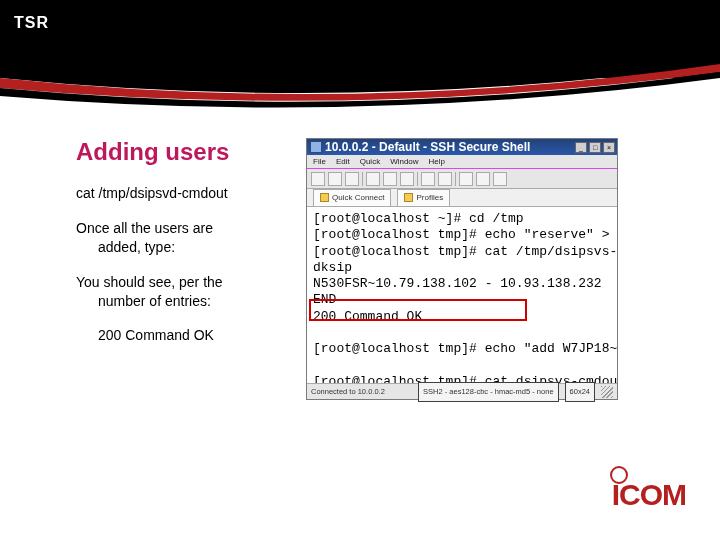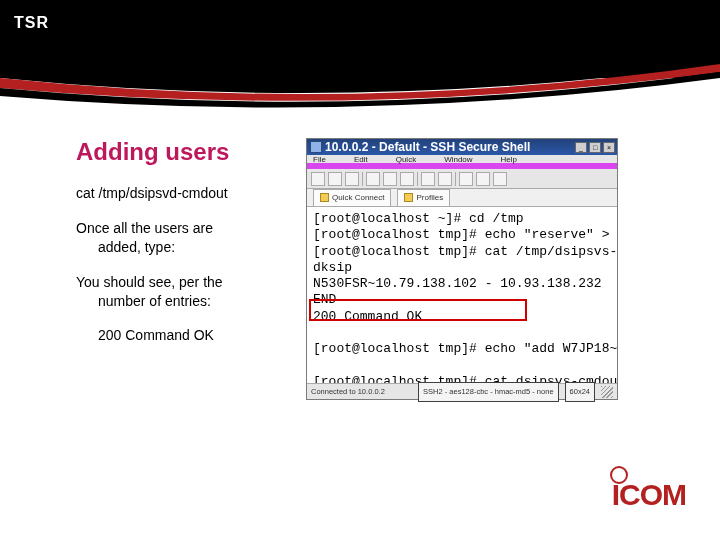--- a/index.html
+++ b/index.html
@@ -12,21 +12,21 @@
   .heading { position: absolute; left: 76px; top: 138px; font-size: 24px; font-weight: bold; color: #be185d; }
   .body { position: absolute; left: 76px; top: 184px; width: 220px; font-size: 14px; color: #000; line-height: 1.35; }
   .body p { margin-bottom: 16px; }
   .body .indent { padding-left: 22px; }
   .screenshot { position: absolute; left: 306px; top: 138px; width: 312px; height: 262px; background: #c8c8c8; border: 1px solid #7a7a7a; }
   .ss-title { height: 16px; background: linear-gradient(#23427a,#2a57a8); display:flex; align-items:center; }
   .ss-title .icon { width: 12px; height: 12px; margin: 0 3px; background: #8fb3e6; border: 1px solid #2a4a7a; }
   .ss-title .txt { color:#fff; font-size: 12px; font-weight: bold; flex:1; white-space: nowrap; overflow:hidden; }
   .ss-title .btns { display:flex; padding-right:2px; gap:2px; }
   .ss-title .btns div { width:12px; height:11px; background:#cfcfcf; border:1px solid #666; font-size:7px; line-height:9px; text-align:center; }
-  .ss-menu { height: 14px; background: #e6e6e6; border-bottom:6px solid #d946ef; display:flex; align-items:center; gap:28px; padding:0 6px; font-size:8px; color:#222; }
+  .ss-menu { height: 14px; background: #e6e6e6; border-bottom:1px solid #d946ef; display:flex; align-items:center; gap:10px; padding:0 6px; font-size:8px; color:#222; }
   .ss-toolbar { height: 20px; background:#e6e6e6; border-bottom:1px solid #aaa; display:flex; align-items:center; gap:3px; padding:0 4px; }
   .ss-toolbar .tb { width:14px; height:14px; border:1px solid #aaa; background:#f4f4f4; }
   .ss-toolbar .sep { width:1px; height:14px; background:#aaa; }
   .ss-quick { height:18px; background:#f0f0f0; border-bottom:1px solid #aaa; display:flex; align-items:center; padding:0 6px; gap:6px; font-size:8px; color:#333; }
   .ss-quick .qb { height:14px; padding:8px 6px; border:1px solid #aaa; background:#fbfbfb; display:flex; align-items:center; gap:3px; }
   .ss-quick .qb .qi { width:9px; height:9px; background:#f2cc55; border:1px solid #aa8822; }
   .ss-term { position: absolute; left:0; right:0; top:68px; bottom:16px; background:#fff; font-family: "Courier New", monospace; font-size:13px; color:#000; padding:4px 6px; line-height:1.25; white-space: pre; overflow:hidden; }
   .ss-status { position:absolute; left:0; right:0; bottom:0; height:16px; background:#e6e6e6; border-top:1px solid #aaa; display:flex; align-items:center; font-size:7.5px; color:#333; padding:0 4px; gap:6px; }
   .ss-status .cell { border:1px solid #404040; background:#f4f4f4; padding:0 4px; height:20px; display:flex; align-items:center; }
   .ss-status .spacer { flex:1; }

